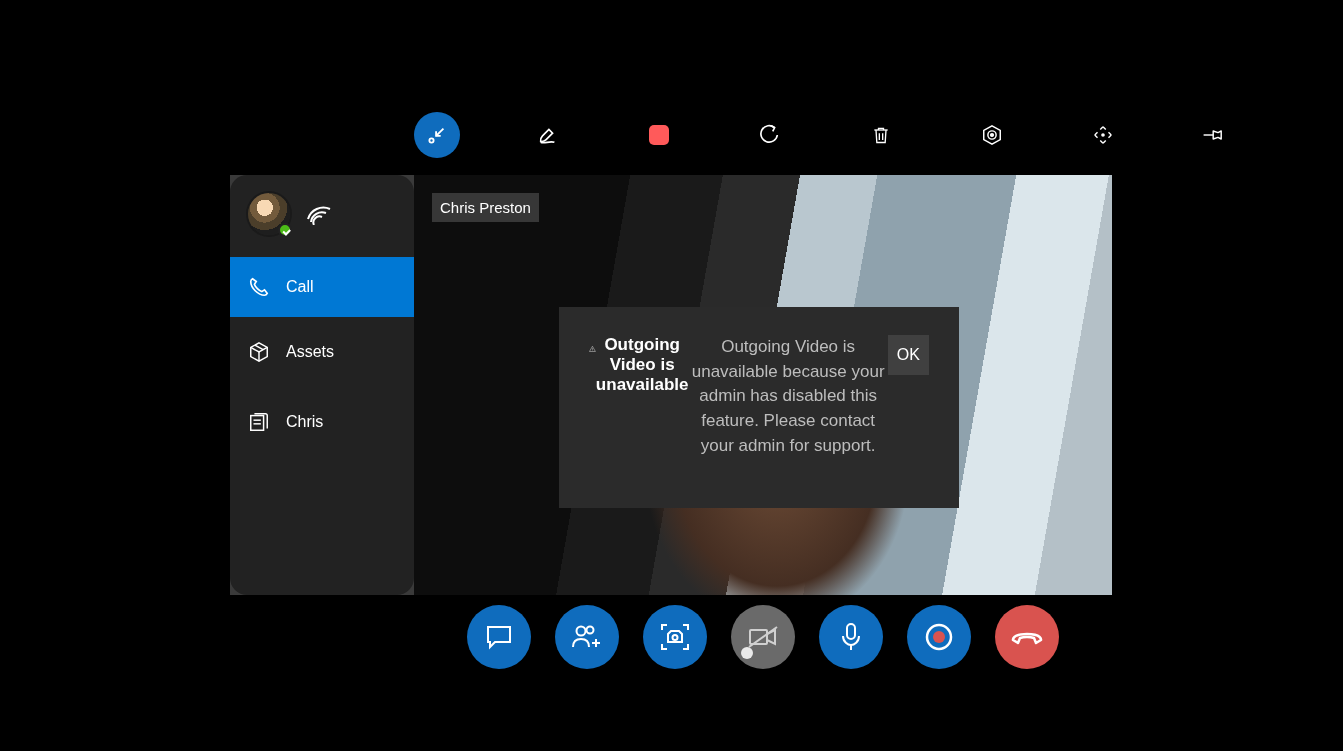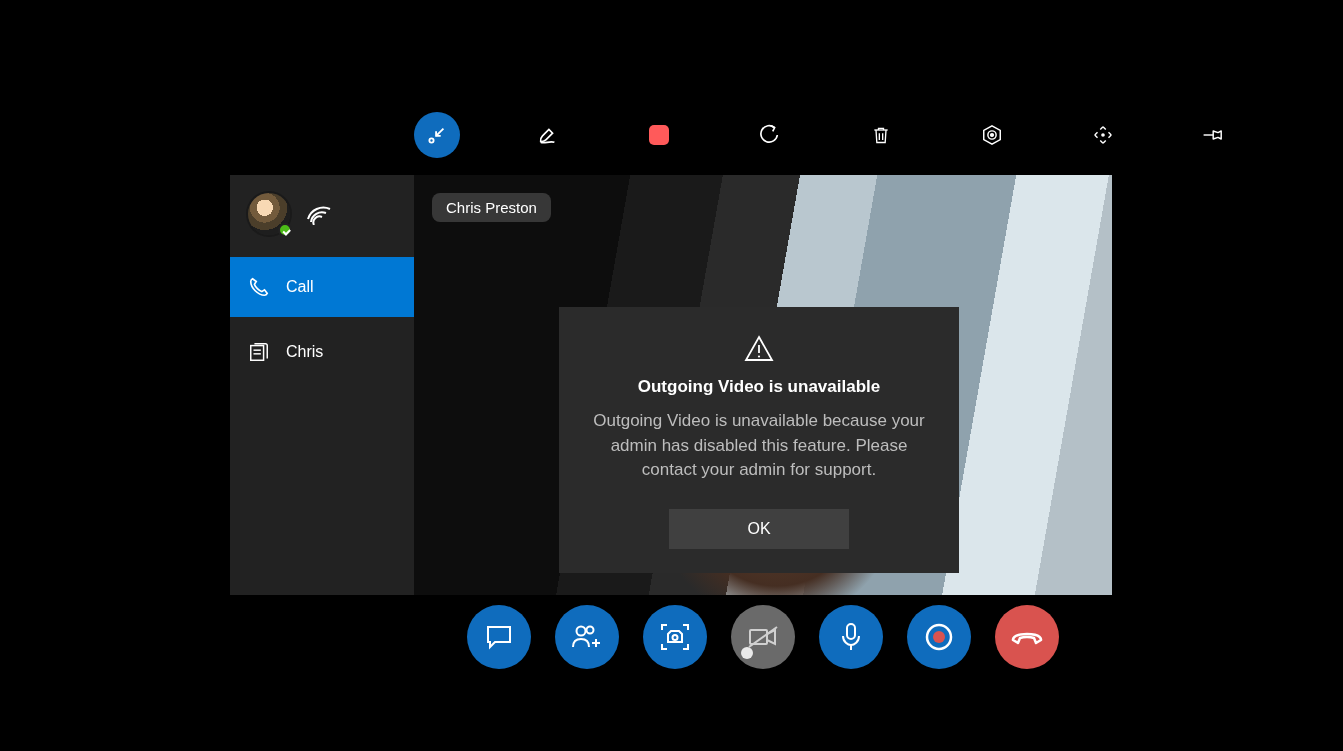--- a/index.html
+++ b/index.html
@@ -16,20 +16,21 @@
   }
 
   
   .sidebar {
     width: 184px;
     height: 100%;
     background: #222222;
     color: #fff;
     display: flex;
     flex-direction: column;
+    border-radius: 17px;
   }
   .sidebar-header {
     display: flex;
     align-items: center;
     gap: 16px;
     padding: 18px 16px 22px 18px;
   }
   .avatar-wrap { position: relative; width: 42px; height: 42px; }
   .avatar {
     width: 42px; height: 42px; border-radius: 50%;
@@ -64,34 +65,33 @@
     overflow: hidden;
     background:
       radial-gradient(ellipse 220px 260px at 52% 70%, #6b4a35 0%, #452e22 45%, rgba(0,0,0,0) 60%),
       linear-gradient(100deg, #0d0d0d 0 28%, #1a1a1a 28% 40%, #2a2a2a 40% 50%, #b9c7cf 50% 60%, #8fa2ad 60% 78%, #dbe6eb 78% 90%, #b4c0c7 90% 100%);
     filter: blur(0.2px);
   }
   .name-tag {
     position: absolute; left: 18px; top: 18px;
     background: rgba(60,60,60,0.9);
     color: #fff; font-size: 15px;
-    padding: 6px 14px;
-    border-radius: 8px;
+    padding: 6px 8px;
   }
 
   
   .modal {
     position: absolute;
     left: 145px; top: 132px;
     width: 400px;
     background: #2b2b2b;
     color: #fff;
     padding: 28px 30px 24px;
     text-align: center;
-    display: flex; flex-direction: column; align-items: center;
+    display: flex; flex-direction: row; 
   }
   .modal .warn-icon { margin-bottom: 14px; }
   .modal-title { font-size: 17px; font-weight: 600; margin-bottom: 12px; }
   .modal-body { font-size: 17px; color: #bdbdbd; line-height: 1.45; margin-bottom: 26px; max-width: 360px; }
   .modal-btn {
     background: #404040; color: #fff; border: none;
     width: 180px; height: 40px; font-size: 16px; cursor: pointer;
   }
 
   
@@ -220,20 +220,31 @@
     <div class="nav">
       <div class="nav-item active">
         <span class="nav-icon">
           <svg width="22" height="22" viewBox="0 0 24 24" fill="none" stroke="#fff" stroke-width="1.8">
             <path d="M5 3 C5 3 3 4 3 6 C3 13 11 21 18 21 C20 21 21 19 21 19 L18 15 L15 17 C12 16 8 12 7 9 L9 6 Z"></path>
           </svg>
         </span>
         <span>Call</span>
       </div>
 
+      <div class="nav-item tall">
+        <span class="nav-icon">
+          <svg width="24" height="24" viewBox="0 0 24 24" fill="none" stroke="#fff" stroke-width="1.6">
+            <path d="M12 2 L21 7 L21 17 L12 22 L3 17 L3 7 Z"></path>
+            <path d="M3 7 L12 12 L21 7"></path>
+            <path d="M12 12 L12 22"></path>
+            <path d="M7.5 4.5 L16.5 9.5"></path>
+          </svg>
+        </span>
+        <span>Assets</span>
+      </div>
 
       <div class="nav-item tall">
         <span class="nav-icon">
           <svg width="24" height="22" viewBox="0 0 24 24" fill="none" stroke="#fff" stroke-width="1.6">
             <rect x="3" y="5" width="14" height="16"></rect>
             <path d="M7 3 H19 A2 2 0 0 1 21 5 V19"></path>
             <line x1="6" y1="10" x2="14" y2="10"></line>
             <line x1="6" y1="14" x2="14" y2="14"></line>
           </svg>
         </span>

